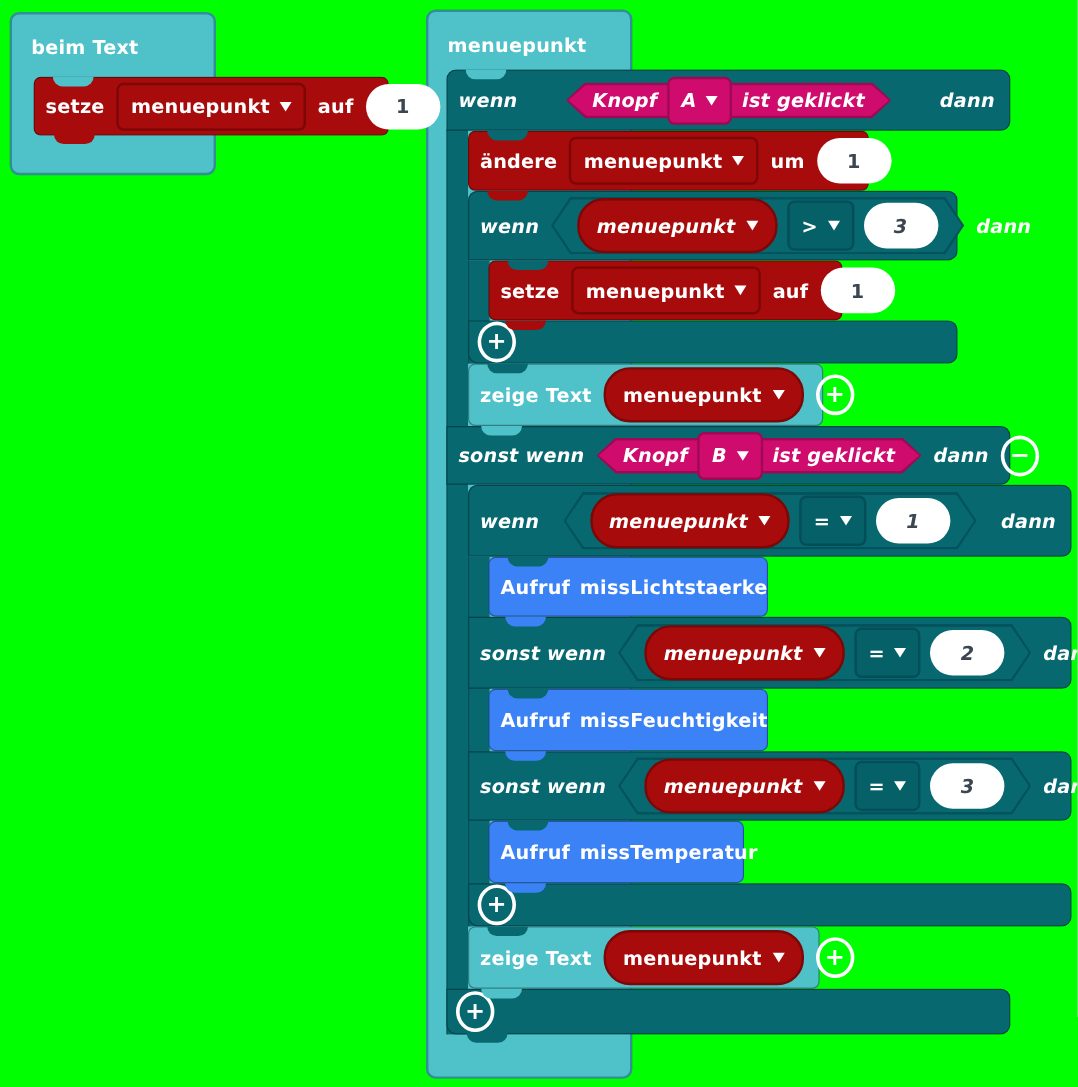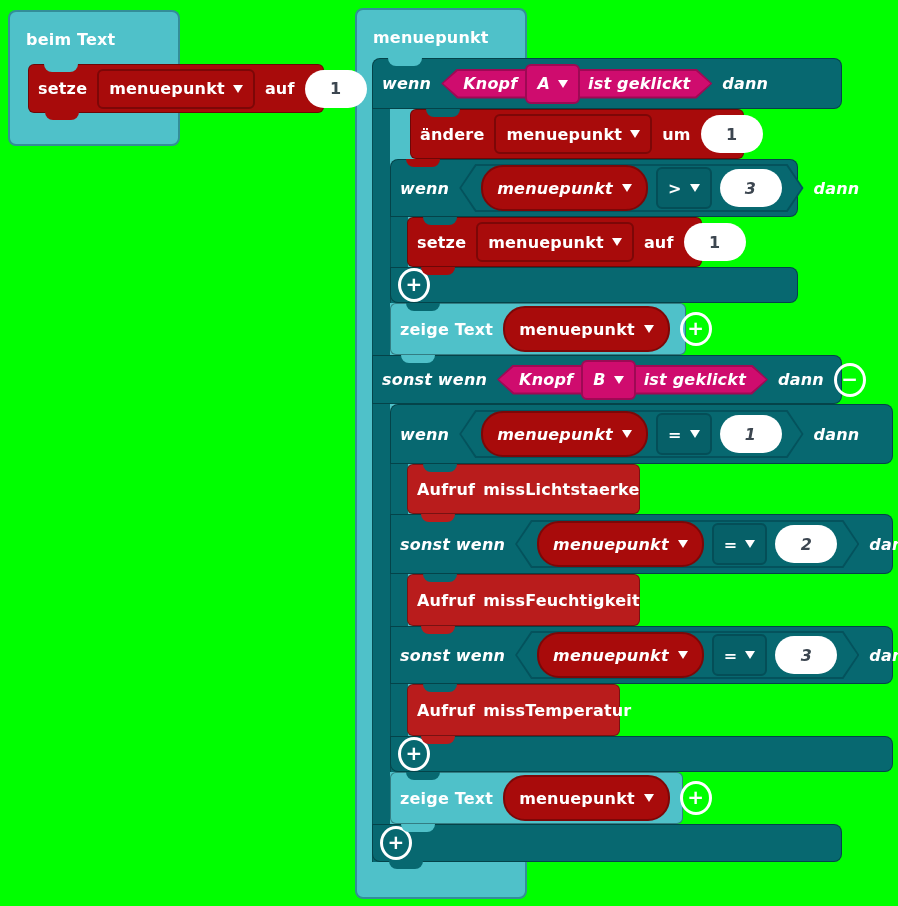--- a/index.html
+++ b/index.html
@@ -6,32 +6,32 @@
   .canvas{
     position:relative;width:898px;height:906px;background:#00FF00;overflow:hidden;
     font-family:"DejaVu Sans", sans-serif;font-weight:bold;font-size:16px;color:#fff;
     letter-spacing:.2px;
   }
   .abs{position:absolute;box-sizing:border-box;}
   
   .bg-basic{background:#4FC1C9;}
   .bg-logic{background:#076870;}
   .bg-vars{background:#A80B0B;}
-  .bg-func{background:#b91c1c;}
+  .bg-func{background:#3b82f6;}
   
   .hat{border-radius:8px;border:2px solid rgba(0,50,60,.35);z-index:0;}
   .hat-label{position:absolute;left:16px;top:18px;white-space:nowrap;}
   
   .block{border:1px solid rgba(0,0,0,.35);z-index:3;display:flex;align-items:center;}
   .r-all{border-radius:6px;}
   .r-top{border-radius:8px 8px 8px 0;font-style:italic;}
   .r-mid{border-radius:0 8px 8px 0;font-style:italic;}
   .r-bar{border-radius:0 8px 8px 8px;}
   .spine{z-index:2;border-left:1px solid rgba(0,0,0,.25);}
-  .row-content{display:flex;align-items:center;gap:10px;padding:0 12px 0 9px;width:100%;height:100%;}
+  .row-content{display:flex;align-items:center;gap:10px;padding:0 12px 0 9px;width:100%;height:100%;justify-content:space-between;}
   .gap8{gap:8px;}
   
   .bump{position:absolute;top:-1px;height:8px;width:34px;border-radius:0 0 8px 8px;z-index:4;}
   
   .tab{position:absolute;bottom:-8px;height:9px;width:34px;border-radius:0 0 8px 8px;z-index:4;}
   
   .field{display:flex;align-items:center;gap:8px;height:36px;padding:0 10px;border-radius:6px;}
   .field-vars{background:#A80B0B;border:2px solid #7C0707;}
   .field-input{background:#CF0C6E;border:2px solid #9E0954;}
   .field-op{background:#066068;border:2px solid #044E57;height:38px;}
@@ -101,21 +101,21 @@
             <span>A</span>
             <span class="dd-arrow"></span>
           </div>
           <span class="nowrap">ist geklickt</span>
         </div>
       </div>
       <span>dann</span>
     </div>
   </div>
 
-  <div class="abs block bg-vars r-all" style="left:410px;top:109px;width:334px;height:50px;">
+  <div class="abs block bg-vars r-all" style="left:390px;top:109px;width:334px;height:50px;">
     <span class="bump bg-logic" style="left:15px"></span>
     <div class="row-content">
       <span>ändere</span>
       <div class="field field-vars">
         <span>menuepunkt</span>
         <span class="dd-arrow"></span>
       </div>
       <span>um</span>
       <div class="oval">1</div>
     </div>

